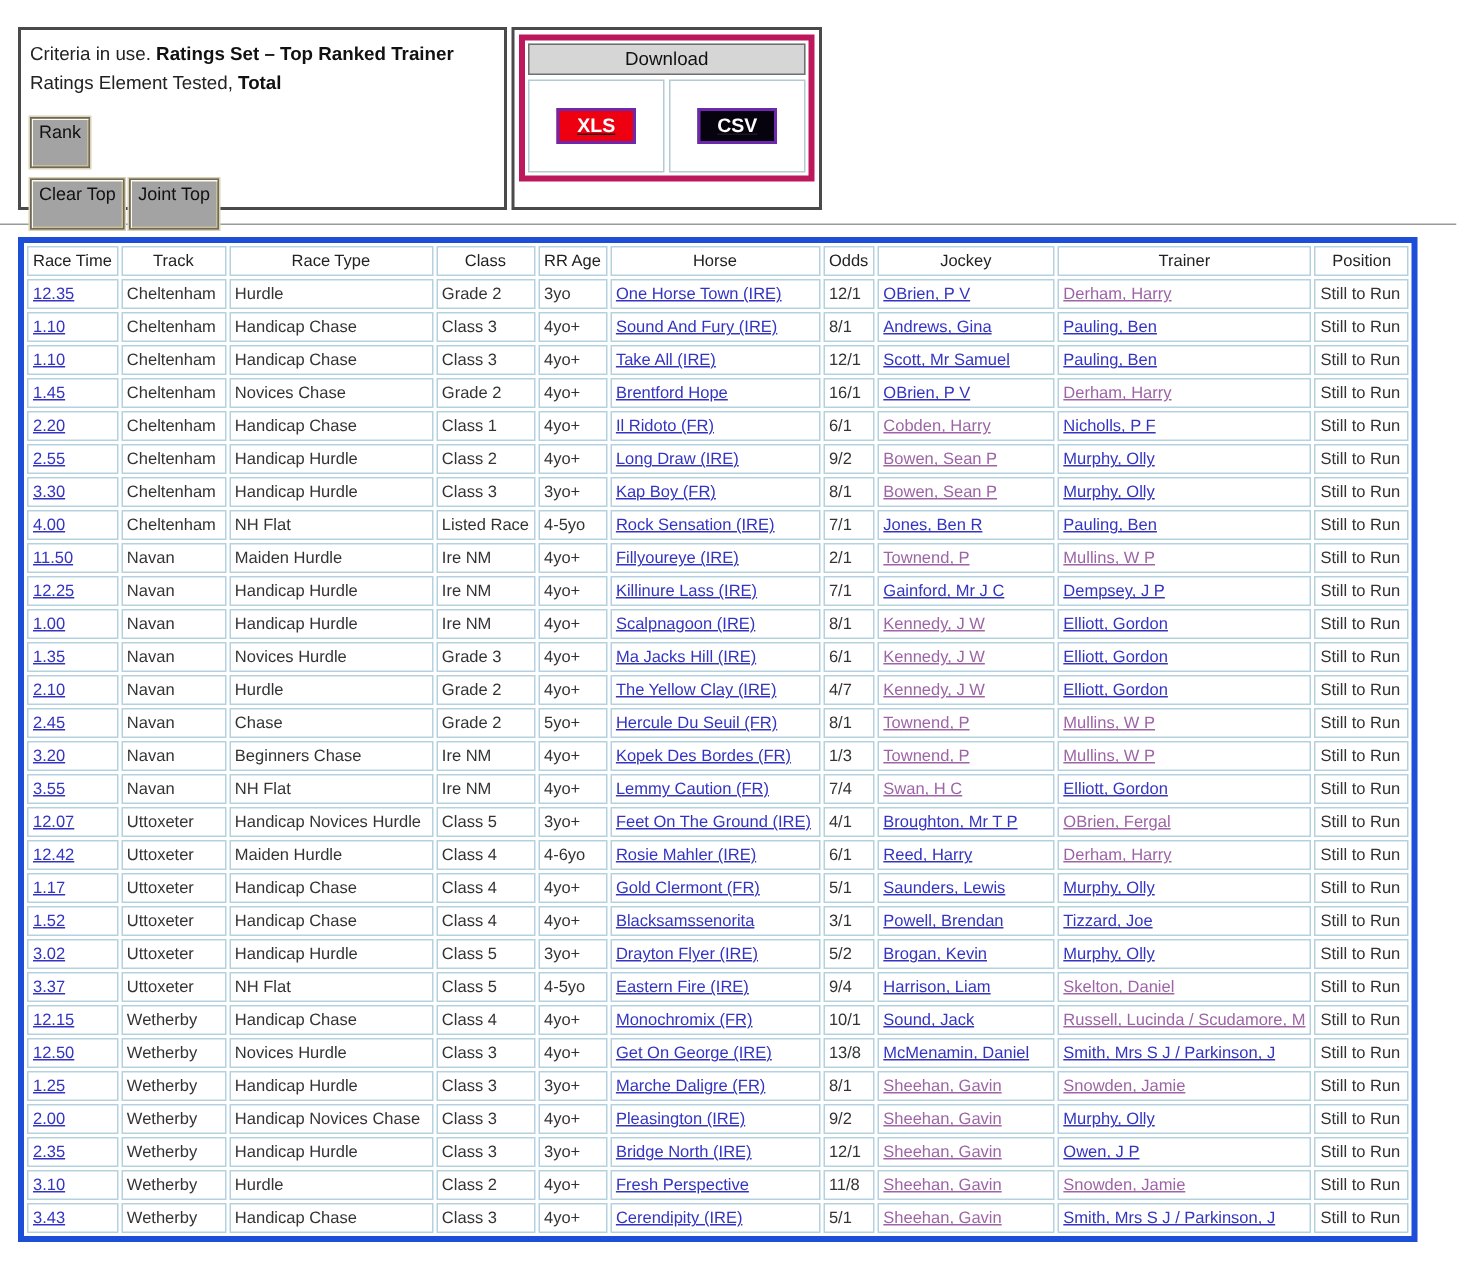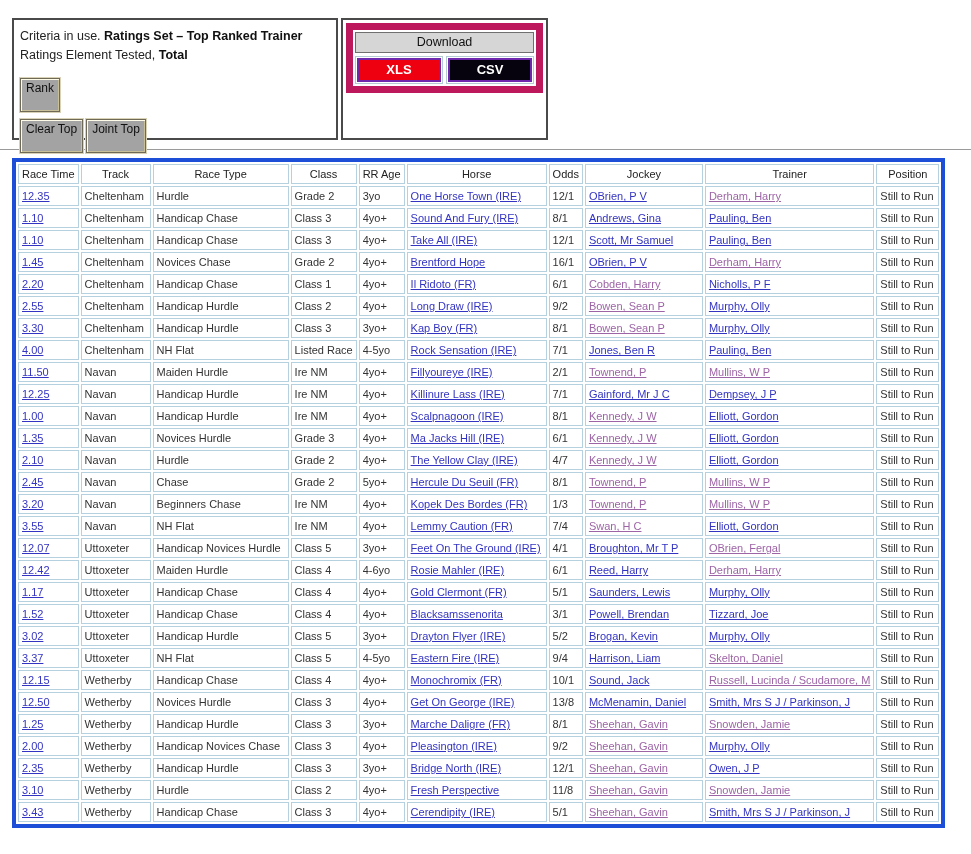--- a/index.html
+++ b/index.html
@@ -28,30 +28,30 @@
     font-family:inherit;
   }
   .rank-row{margin-top:13px;}
   .clear-row{margin-top:7px;display:flex;gap:3px;}
   .download-panel{
     width:207px;height:122px;box-sizing:border-box;
     border:2px solid #4a4a4a;background:#fff;
     padding:3px;
   }
   .dl-table{
-    border:7px solid #be185d;
+    border:4px solid #be185d;
     padding:2px;
   }
   .dl-header{
     border:1px solid #6f6f6f;background:#d6d6d6;
     text-align:center;font-size:12.5px;color:#111;
     padding:2px 0 3px 0;
   }
   .dl-buttons{display:flex;gap:3px;margin-top:3px;}
-  .dl-cell{flex:1;border:1px solid #b3c9d4;padding:1px;}
+  .dl-cell{flex:1;border:1px solid #b3c9d4;padding:18px;text-decoration:underline;}
   .dl-btn{
     border:2px solid #6d28ae;
     color:#fff;font-weight:bold;font-size:13px;
     text-align:center;padding:2px 0 3px 0;cursor:pointer;
   }
   .dl-btn.xls{background:#ee0011;}
   .dl-btn.csv{background:#06030e;}
   
   hr.divider{border:0;border-top:1px solid #9a9a9a;margin:9px 0 8px 0;}
   

